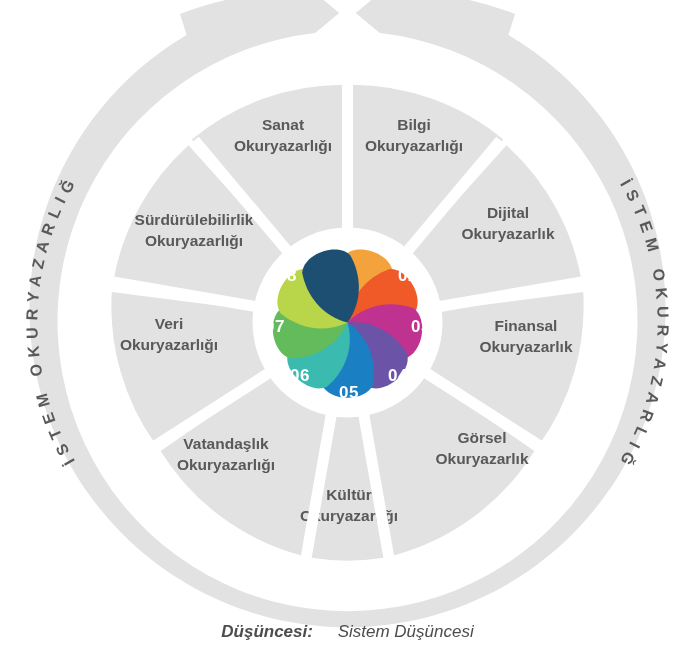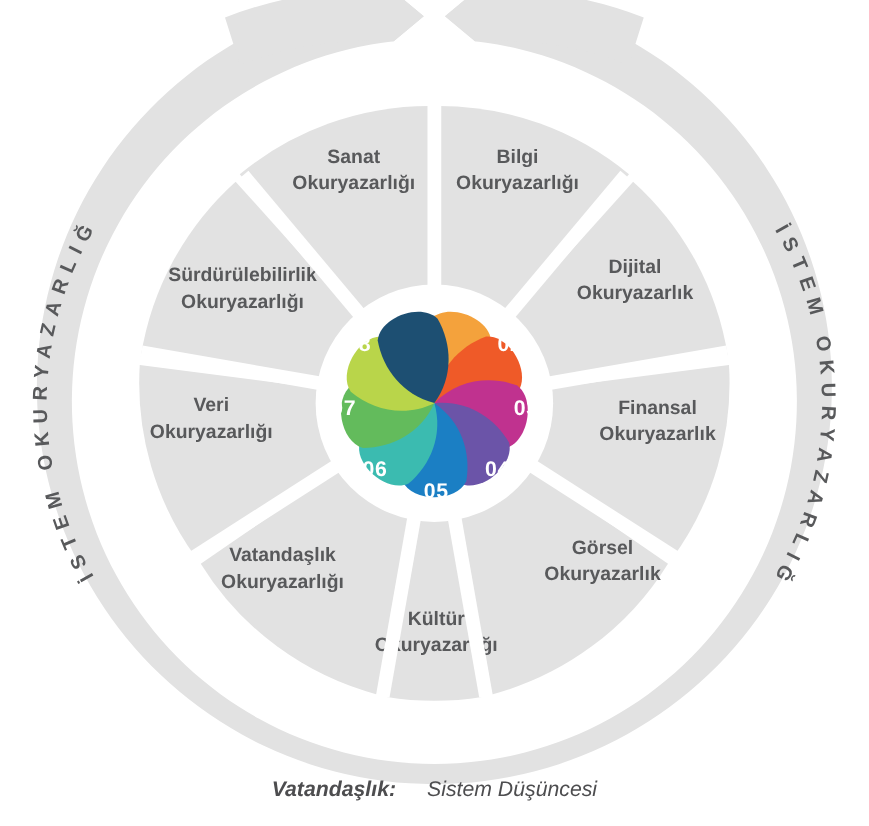--- a/index.html
+++ b/index.html
@@ -273,17 +273,17 @@
       <text class="petal-number" x="349" y="398" text-anchor="middle">05</text>
       <text class="petal-number" x="300" y="381" text-anchor="middle">06</text>
       <text class="petal-number" x="275" y="332" text-anchor="middle">07</text>
       <text class="petal-number" x="287" y="281" text-anchor="middle">08</text>
       <text class="petal-number" x="322" y="248" text-anchor="middle">09</text>
     </g>
 
   </svg>
 
   <div id="caption">
-    <span class="cap-label">Vatandaşlık:</span>
+    <span class="cap-label">Düşüncesi:</span>
     <span class="cap-value">Sistem Düşüncesi</span>
   </div>
 
 </div>
 
 </body></html>

